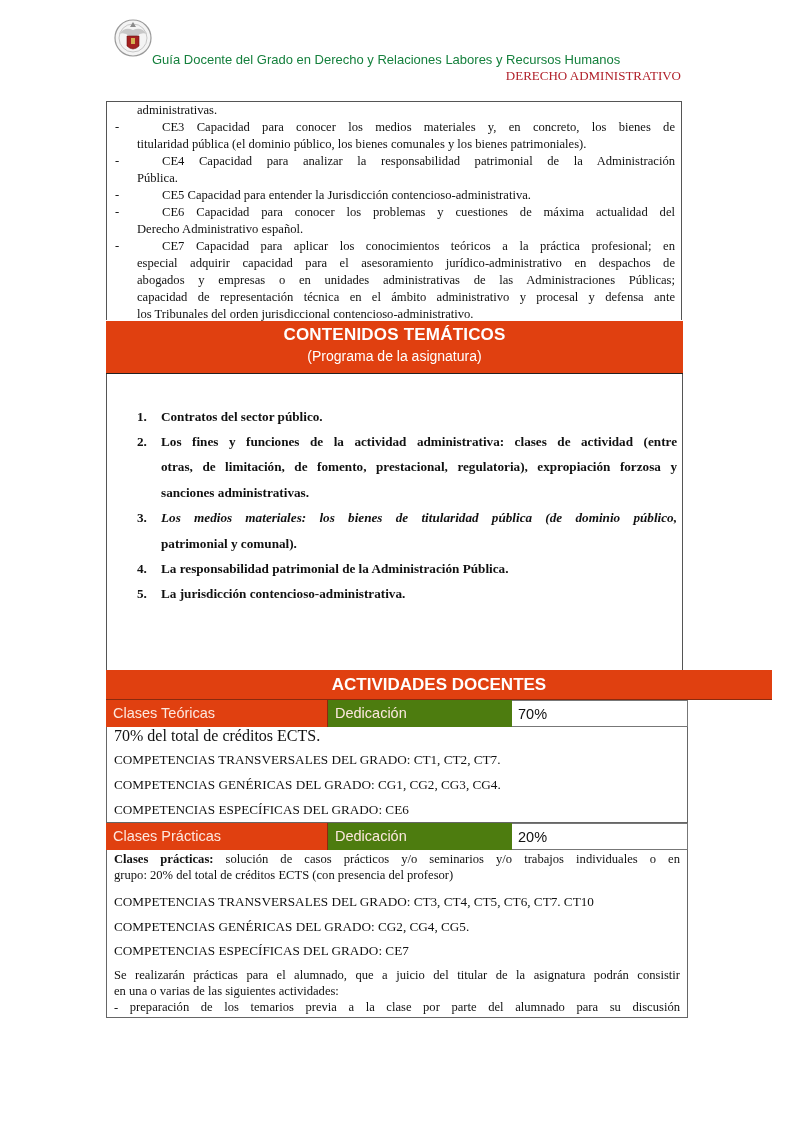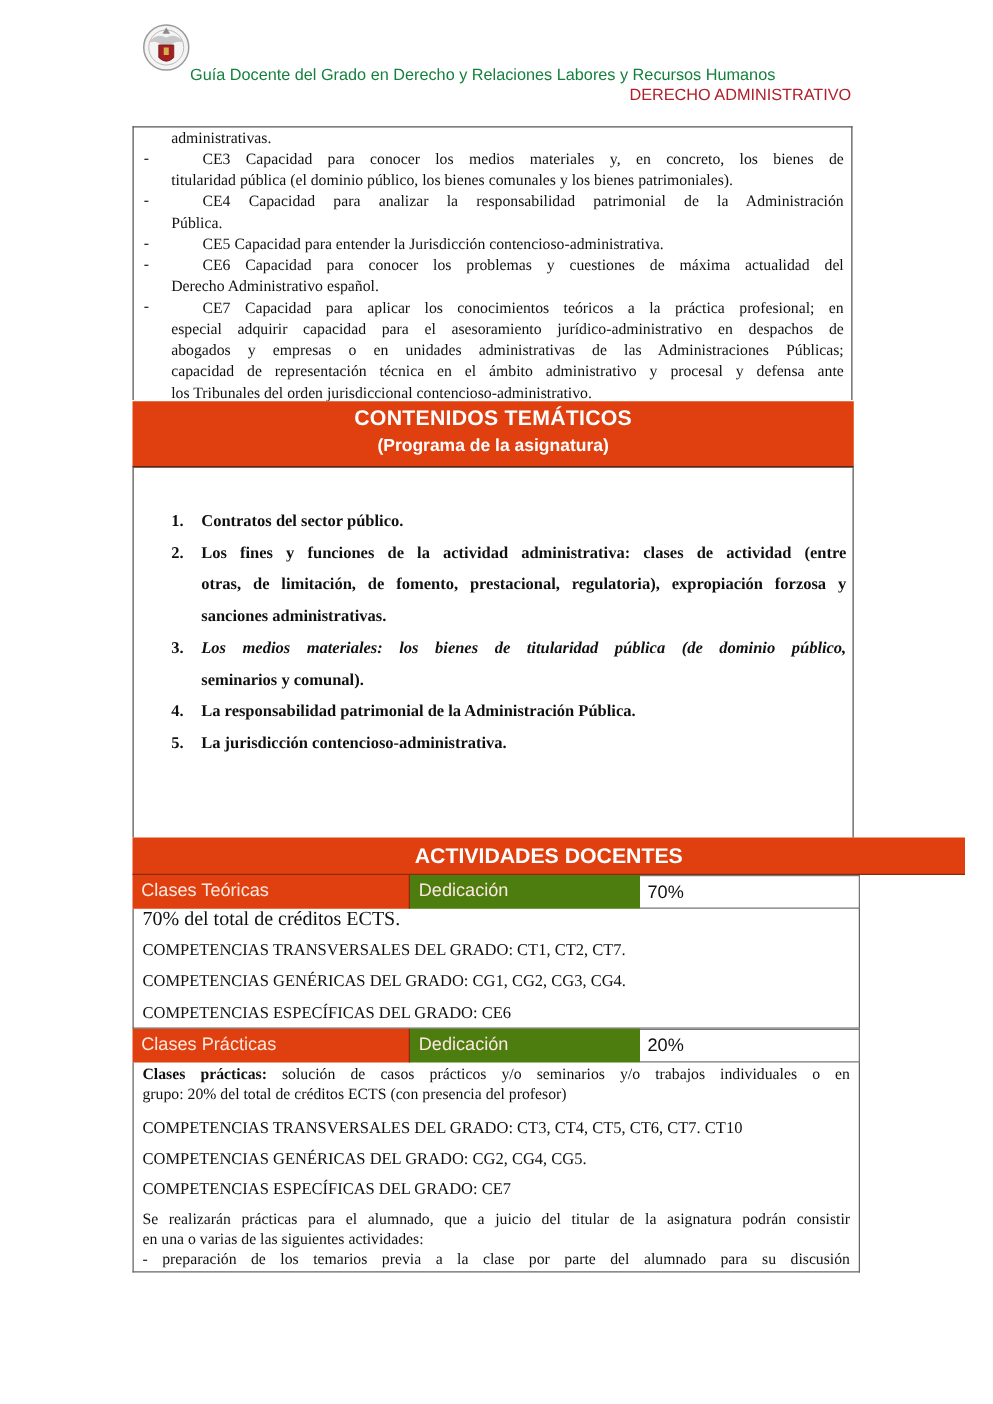--- a/index.html
+++ b/index.html
@@ -1,28 +1,28 @@
 <!DOCTYPE html>
 <html><head>
 <meta charset="utf-8">
 <style>
   html, body { margin:0; padding:0; background:#ffffff; }
   body { width:794px; height:1123px; position:relative; overflow:hidden; font-family:"Liberation Serif", serif; color:#111; }
   .logo { position:absolute; left:113px; top:16px; width:40px; height:44px; }
   .hdr1 { position:absolute; left:152px; top:52px; font-family:"Liberation Sans", sans-serif; font-size:13px; color:#15803d; white-space:nowrap; }
-  .hdr2 { position:absolute; right:113px; top:68px; font-family:Liberation Sans, sans-serif; font-size:13px; color:#b0202a; white-space:nowrap; }
+  .hdr2 { position:absolute; right:113px; top:68px; font-family:Liberation Serif, serif; font-size:13px; color:#b0202a; white-space:nowrap; }
 
   .box1 { position:absolute; left:106px; top:101px; width:576px; height:219px; border:1px solid #555; border-bottom:none; border-top:1px solid #555; box-sizing:border-box; }
   .comp-line { position:absolute; font-size:12.6px; line-height:16.8px; text-align:justify; }
   .dash { position:absolute; left:8px; font-size:12.6px; }
 
   .banner { position:absolute; background:#e04010; color:#fff; font-family:"Liberation Sans", sans-serif; font-weight:bold; text-align:center; box-sizing:border-box; }
   .b1 { left:106px; top:321px; width:577px; height:53px; border-bottom:1.5px solid #222; }
   .b1 .t1 { font-size:17px; margin-top:4px; letter-spacing:0.2px; }
-  .b1 .t2 { font-size:14px; margin-top:3px; font-weight:bold; }
+  .b1 .t2 { font-size:14px; margin-top:3px; font-weight:normal; }
 
   .box2 { position:absolute; left:106px; top:374px; width:577px; height:296px; border-left:1px solid #555; border-right:1px solid #555; box-sizing:border-box; }
   .prog-item { position:absolute; font-weight:bold; font-size:13.2px; line-height:25.5px; }
   .prog-num { position:absolute; left:30px; width:20px; }
   .prog-text { position:absolute; left:54px; width:516px; text-align:justify; }
 
   .b2 { left:106px; top:670px; width:666px; height:30px; font-size:17px; line-height:30px; border-bottom:1px solid #8a2a0e; }
 
   .row-head { position:absolute; left:106px; width:582px; height:27px; box-sizing:border-box; font-family:"Liberation Sans", sans-serif; font-size:14.5px;padding-left:45px; }
   .rh-a { position:absolute; left:0; top:0; width:222px; height:100%; background:#e04010; color:#fde8df; padding-left:7px; line-height:26px; box-sizing:border-box; border-right:1px solid #8a2a0e; }
@@ -92,21 +92,21 @@
     <span class="prog-text" style="text-align-last:justify;">otras, de limitación, de fomento, prestacional, regulatoria), expropiación forzosa y</span>
   </div>
   <div class="prog-item" style="top:106px; width:100%;">
     <span class="prog-text">sanciones administrativas.</span>
   </div>
   <div class="prog-item" style="top:131px; width:100%;">
     <span class="prog-num">3.</span>
     <span class="prog-text" style="text-align-last:justify;font-style:italic;">Los medios materiales: los bienes de titularidad pública (de dominio público,</span>
   </div>
   <div class="prog-item" style="top:157px; width:100%;">
-    <span class="prog-text">seminarios y comunal).</span>
+    <span class="prog-text">patrimonial y comunal).</span>
   </div>
   <div class="prog-item" style="top:182px; width:100%;">
     <span class="prog-num">4.</span>
     <span class="prog-text">La responsabilidad patrimonial de la Administración Pública.</span>
   </div>
   <div class="prog-item" style="top:207px; width:100%;">
     <span class="prog-num">5.</span>
     <span class="prog-text">La jurisdicción contencioso-administrativa.</span>
   </div>
 </div>

